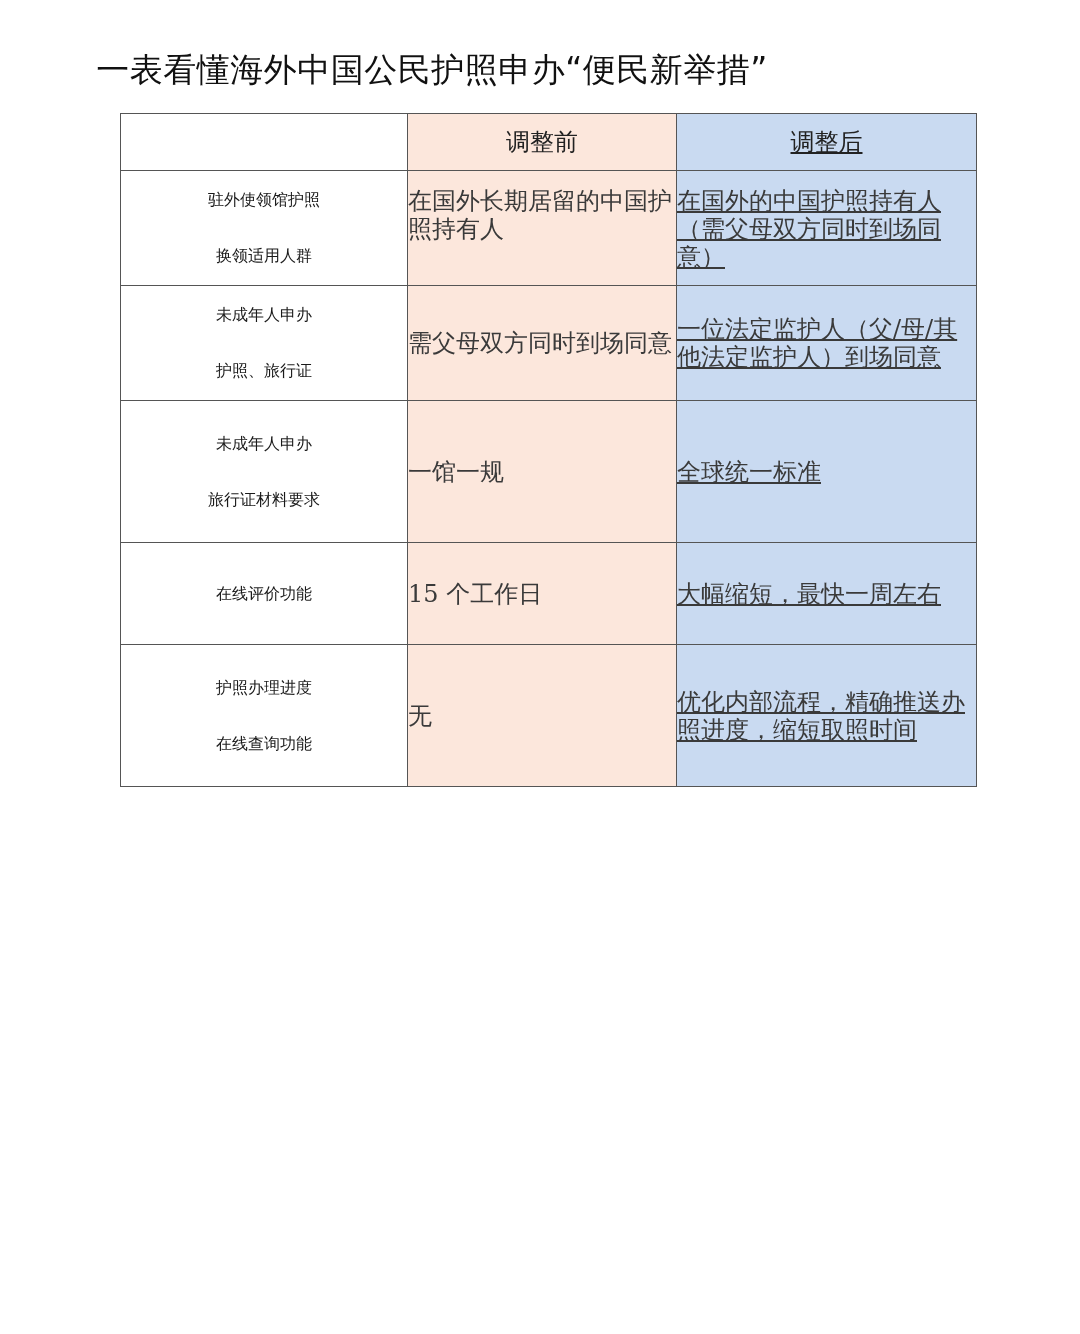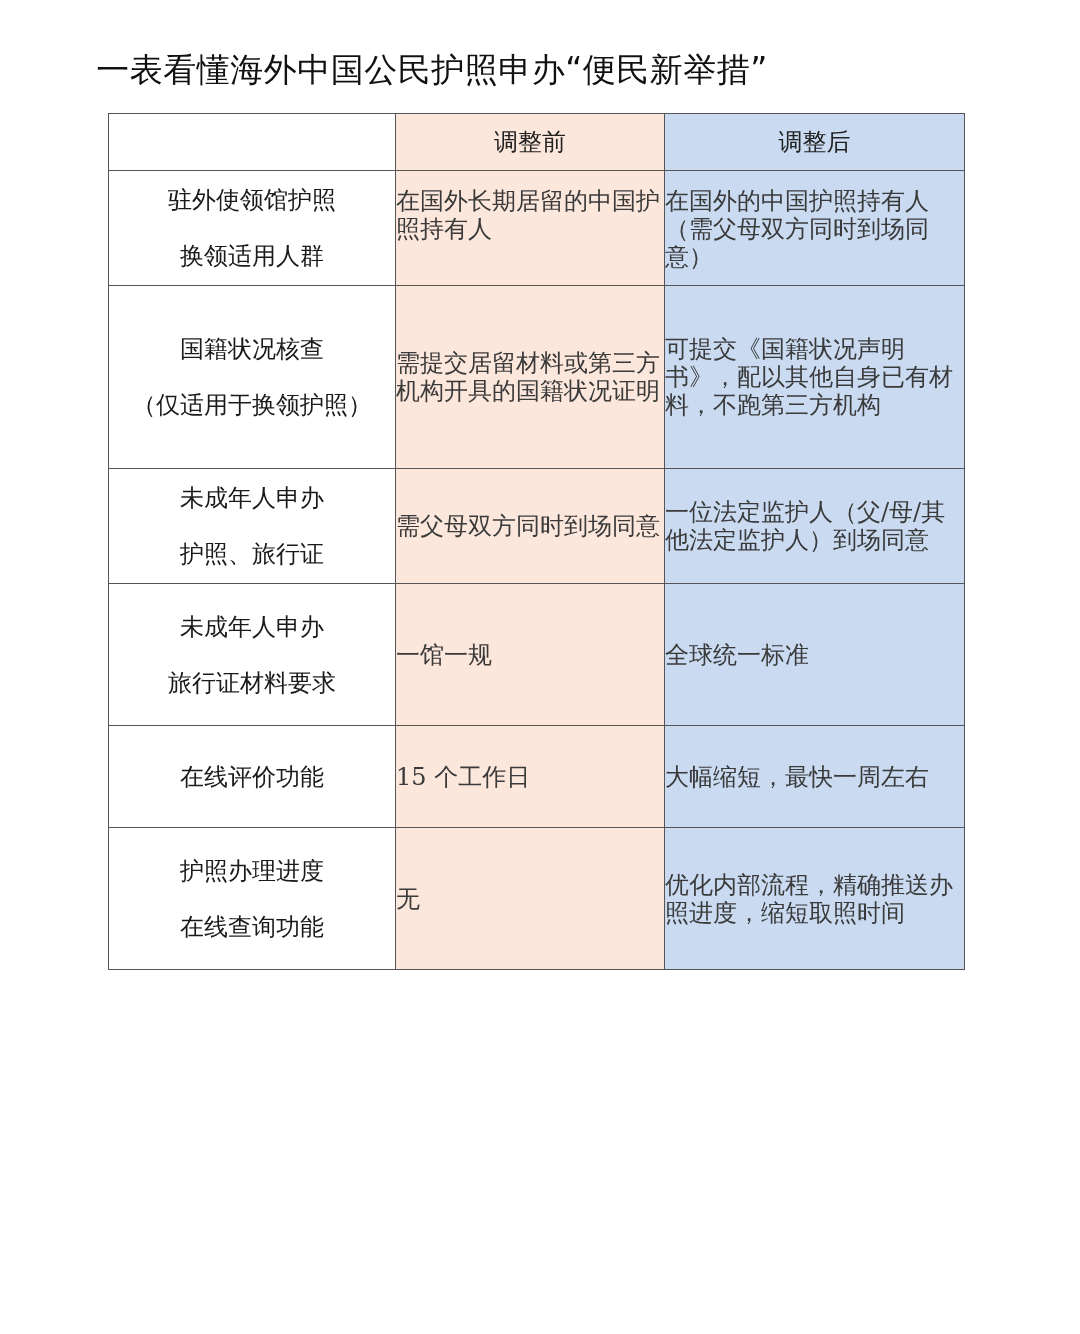--- a/index.html
+++ b/index.html
@@ -5,35 +5,35 @@
   html, body { margin: 0; padding: 0; }
   body {
     width: 1080px; height: 1334px; background: #ffffff; position: relative;
     font-family: "DejaVu Sans", "Liberation Sans", sans-serif; color: #1a1a1a;
   }
   .title {
     position: absolute; top: 48px; left: 0; width: 864px; text-align: center;
     font-size: 33px; font-weight: normal; letter-spacing: 0.5px; color: #111;
   }
   table.cmp {
-    position: absolute; top: 113px; left: 108px; width: 856px;
+    position: absolute; top: 113px; left: 120px; width: 856px;
     border-collapse: collapse; table-layout: fixed;
     border: 1.5px solid #444;
   }
   table.cmp td {
     border: 1.5px solid #555; padding: 0; vertical-align: middle;
   }
   col.c0 { width: 287px; }
   col.c1 { width: 269px; }
   col.c2 { width: 300px; }
   .hdr td { height: 56px; text-align: center; font-size: 24px; color: #222; }
   .before { background: #fce7dc; }
-  .after { background: #c9daf1; }
+  .after { background: #c9daf1; text-decoration: underline; }
   .item {
-    text-align: center; font-size: 24px; line-height: 56px; color: #1a1a1a; background: #fff;
+    text-align: center; font-size: 16px; line-height: 56px; color: #1a1a1a; background: #fff;
   }
   .item span { display: block; }
   .val {
     font-family: "DejaVu Serif", "Liberation Serif", serif;
     font-size: 24px; line-height: 28px; color: #3a3a3a;
     padding: 0 10px 0 10px;
   }
   .val.center { }
   .val.left { text-align: left; }
 </style>
@@ -58,28 +58,20 @@
   <tr style="height:115px">
     <td class="item">
       <span>驻外使领馆护照</span>
       <span>换领适用人群</span>
     </td>
     <td class="before val left" style="vertical-align:top;padding-top:16px">在国外长期居留的中国护照持有人</td>
     <td class="after val left" style="vertical-align:top;padding-top:16px">在国外的中国护照持有人（需父母双方同时到场同意）</td>
   </tr>
 
 
-  <tr style="height:183px">
-    <td class="item">
-      <span>国籍状况核查</span>
-      <span>（仅适用于换领护照）</span>
-    </td>
-    <td class="before val left">需提交居留材料或第三方机构开具的国籍状况证明</td>
-    <td class="after val left">可提交《国籍状况声明书》，配以其他自身已有材料，不跑第三方机构</td>
-  </tr>
 
   <tr style="height:115px">
     <td class="item">
       <span>未成年人申办</span>
       <span>护照、旅行证</span>
     </td>
     <td class="before val left">需父母双方同时到场同意</td>
     <td class="after val left">一位法定监护人（父/母/其他法定监护人）到场同意</td>
   </tr>
 

